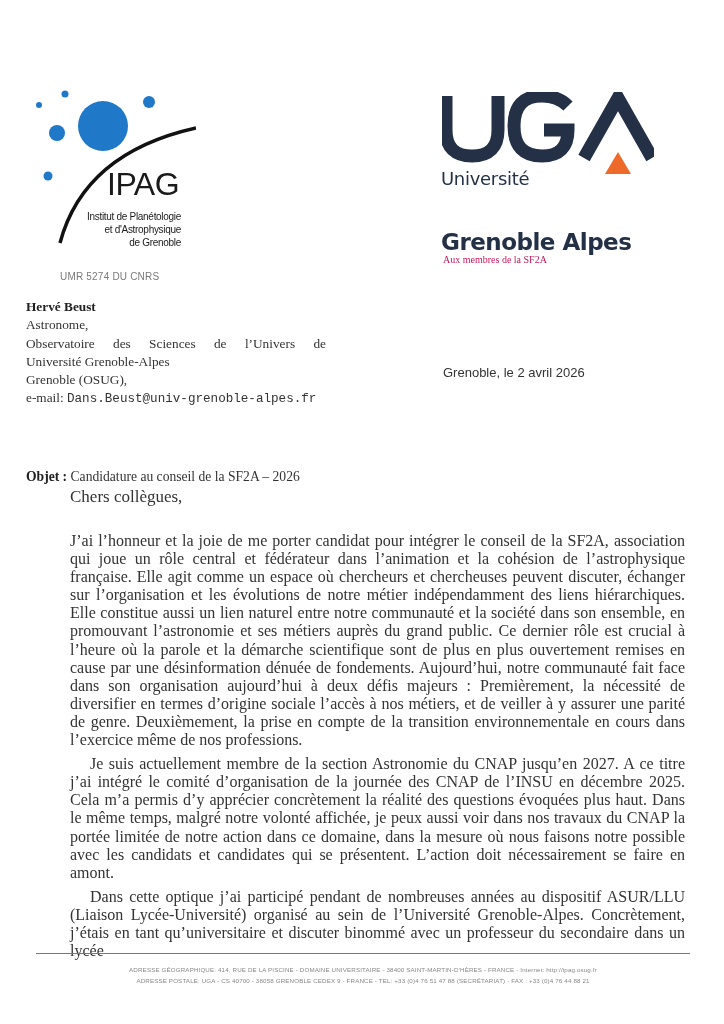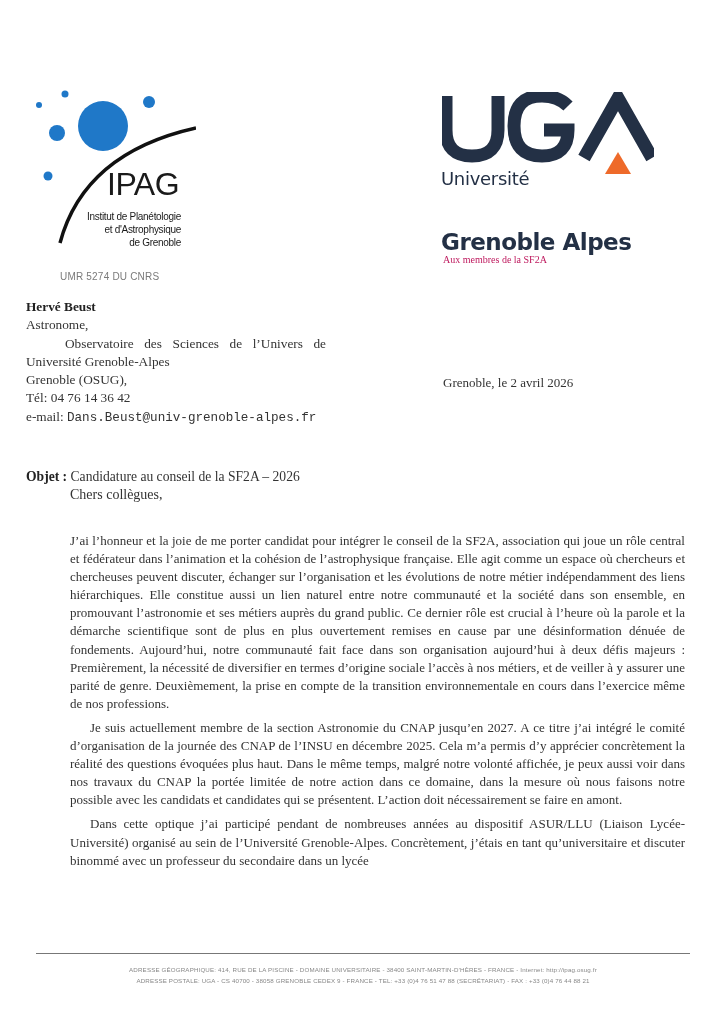--- a/index.html
+++ b/index.html
@@ -10,31 +10,31 @@
   #ipag-logo { left: 36px; top: 88px; width: 160px; height: 170px; }
   .ipag-title { left: 107px; top: 166px; font-family: "Liberation Sans", sans-serif; font-size: 32px; color: #1a1a1a; letter-spacing: -0.5px; }
   .ipag-sub { left: 60px; top: 210px; width: 121px; text-align: right; font-family: "Liberation Sans", sans-serif; font-size: 10px; line-height: 13px; color: #1a1a1a; letter-spacing: -0.3px; }
   .umr { left: 60px; top: 271px; font-family: "Liberation Sans", sans-serif; font-size: 10px; color: #7a7a7a; letter-spacing: 0.2px; }
 
   
   #uga-logo { left: 442px; top: 92px; width: 212px; height: 130px; }
   .uga-line1 { left: 441px; top: 168px; font-family: "DejaVu Sans", sans-serif; font-weight: normal; font-size: 18px; color: #233045; letter-spacing: -0.3px; }
   .uga-line2 { left: 441px; top: 194px; font-family: "DejaVu Sans", sans-serif; font-weight: bold; font-size: 23px; color: #233045; letter-spacing: -0.5px; margin-top: 35px; }
   .recipient { left: 443px; top: 254px; font-size: 10px; color: #be185d; font-family: "Liberation Serif", serif; }
-  .date { left: 443px; top: 375px; font-size: 13px; color: #333; font-family: Liberation Serif, serif; }
+  .date { left: 443px; top: 365px; font-size: 13px; color: #333; font-family: Liberation Sans, sans-serif; }
 
   .sender { left: 26px; top: 298px; width: 300px; font-family: "Liberation Serif", serif; font-size: 13.3px; line-height: 18.3px; color: #333; }
   .sender .name { font-weight: bold; color: #222; }
-  .sender .just { text-align: justify; text-align-last: justify; display: block; margin-left: 39px; }
+  .sender .just { text-align: justify; text-align-last: justify; display: block; }
   .mono { font-family: "Liberation Mono", monospace; font-size: 12.6px; color: #333; }
   .objet { left: 26px; top: 430px; font-family: "Liberation Serif", serif; font-size: 13.6px; color: #333; margin-top: 39px; }
   .objet b { color: #222; }
 
-  .greeting { left: 70px; top: 487px; font-family: "Liberation Serif", serif; font-size: 14px; color: #333; }
-  .body-text { left: 70px; top: 532px; width: 615px; font-family: "Liberation Serif", serif; font-size: 13px; line-height: 18.1px; color: #333; }
+  .greeting { left: 70px; top: 487px; font-family: "Liberation Serif", serif; font-size: 17px; color: #333; }
+  .body-text { left: 70px; top: 532px; width: 615px; font-family: "Liberation Serif", serif; font-size: 16px; line-height: 18.1px; color: #333; }
   .body-text p { margin: 0 0 6px 0; text-align: justify; hyphens: manual; }
   .body-text p.indent { text-indent: 20px; }
 
   
   .footer-rule { left: 36px; top: 953px; width: 654px; height: 1px; background: #777; }
   .footer { left: 36px; top: 964px; width: 654px; text-align: center; font-family: "Liberation Sans", sans-serif; font-size: 6.2px; line-height: 11px; color: #888; letter-spacing: 0.15px; }
 </style>
 </head>
 <body>
 
@@ -70,21 +70,20 @@
 
 <div class="abs recipient">Aux membres de la SF2A</div>
 <div class="abs date">Grenoble, le 2 avril 2026</div>
 
 <div class="abs sender">
   <div class="name">Hervé Beust</div>
   <div>Astronome,</div>
   <div class="just">Observatoire des Sciences de l’Univers de</div>
   <div>Université Grenoble-Alpes</div>
   <div>Grenoble (OSUG),</div>
-  <div>Tél: 04 76 14 36 42</div>
   <div><span>e-mail: </span><span class="mono">Dans.Beust@univ-grenoble-alpes.fr</span></div>
 </div>
 
 <div class="abs objet"><b>Objet :</b><span> Candidature au conseil de la SF2A – 2026</span></div>
 
 <div class="abs greeting">Chers collègues,</div>
 
 <div class="abs body-text">
   <p>J’ai l’honneur et la joie de me porter candidat pour intégrer le conseil de la SF2A, association qui joue un rôle central et fédérateur dans l’animation et la cohésion de l’astrophysique française. Elle agit comme un espace où chercheurs et chercheuses peuvent discuter, échanger sur l’organi­sation et les évolutions de notre métier indépendamment des liens hiérarchiques. Elle constitue aussi un lien naturel entre notre communauté et la société dans son ensemble, en promouvant l’astronomie et ses métiers auprès du grand public. Ce dernier rôle est crucial à l’heure où la parole et la démarche scientifique sont de plus en plus ouvertement remises en cause par une désinformation dénuée de fondements. Aujourd’hui, notre communauté fait face dans son organisation aujourd’hui à deux défis majeurs : Premièrement, la nécessité de diversifier en termes d’origine sociale l’accès à nos métiers, et de veiller à y assurer une parité de genre. Deuxièmement, la prise en compte de la transition environnementale en cours dans l’exercice même de nos professions.</p>
   <p class="indent">Je suis actuellement membre de la section Astronomie du CNAP jusqu’en 2027. A ce titre j’ai intégré le comité d’organisation de la journée des CNAP de l’INSU en décembre 2025. Cela m’a permis d’y apprécier concrètement la réalité des questions évoquées plus haut. Dans le même temps, malgré notre volonté affichée, je peux aussi voir dans nos travaux du CNAP la portée limitée de notre action dans ce domaine, dans la mesure où nous faisons notre possible avec les candidats et candidates qui se présentent. L’action doit nécessairement se faire en amont.</p>

